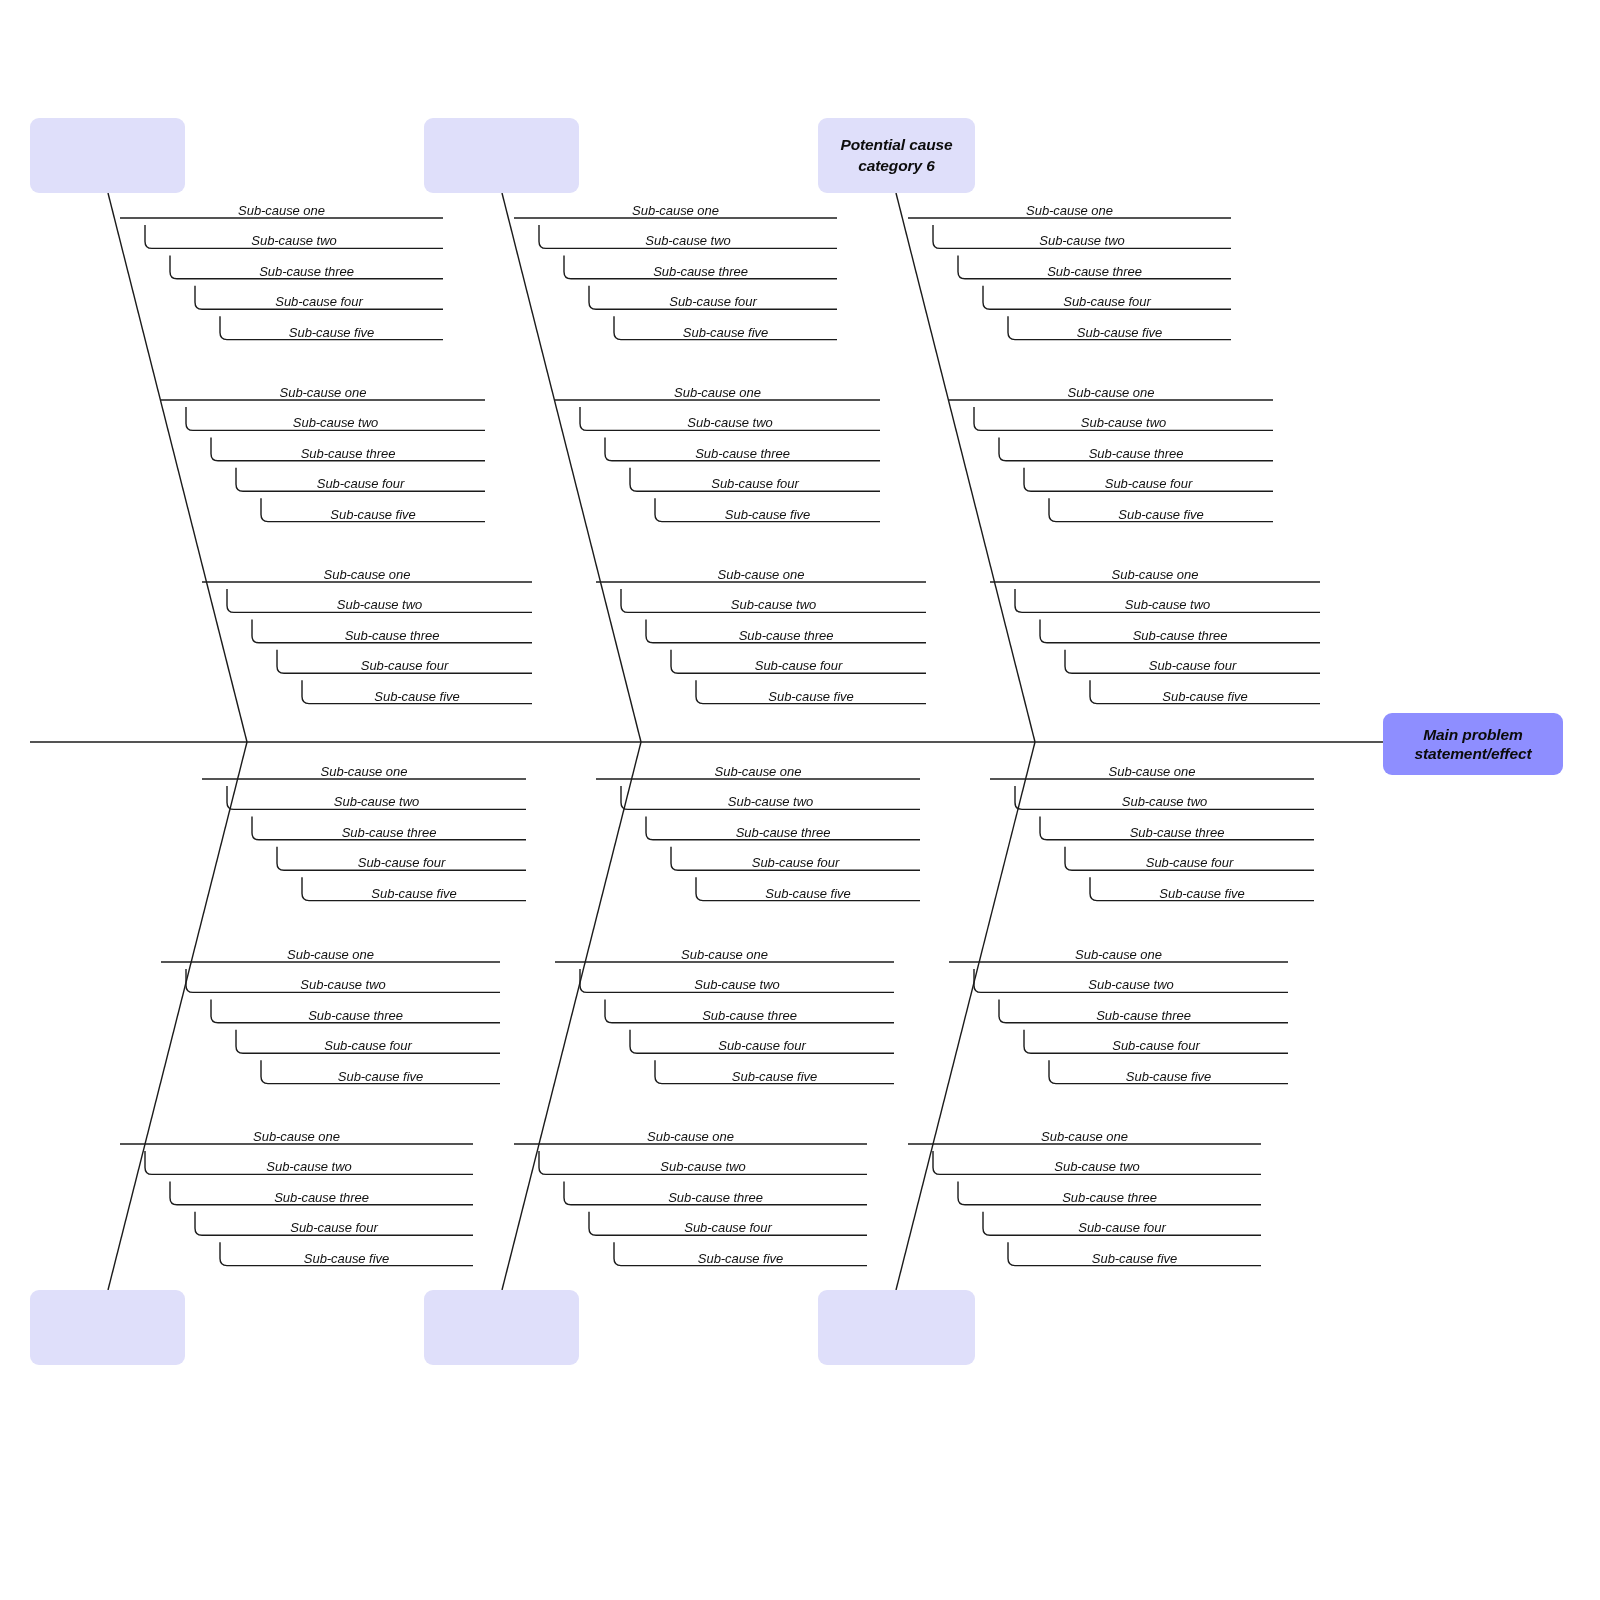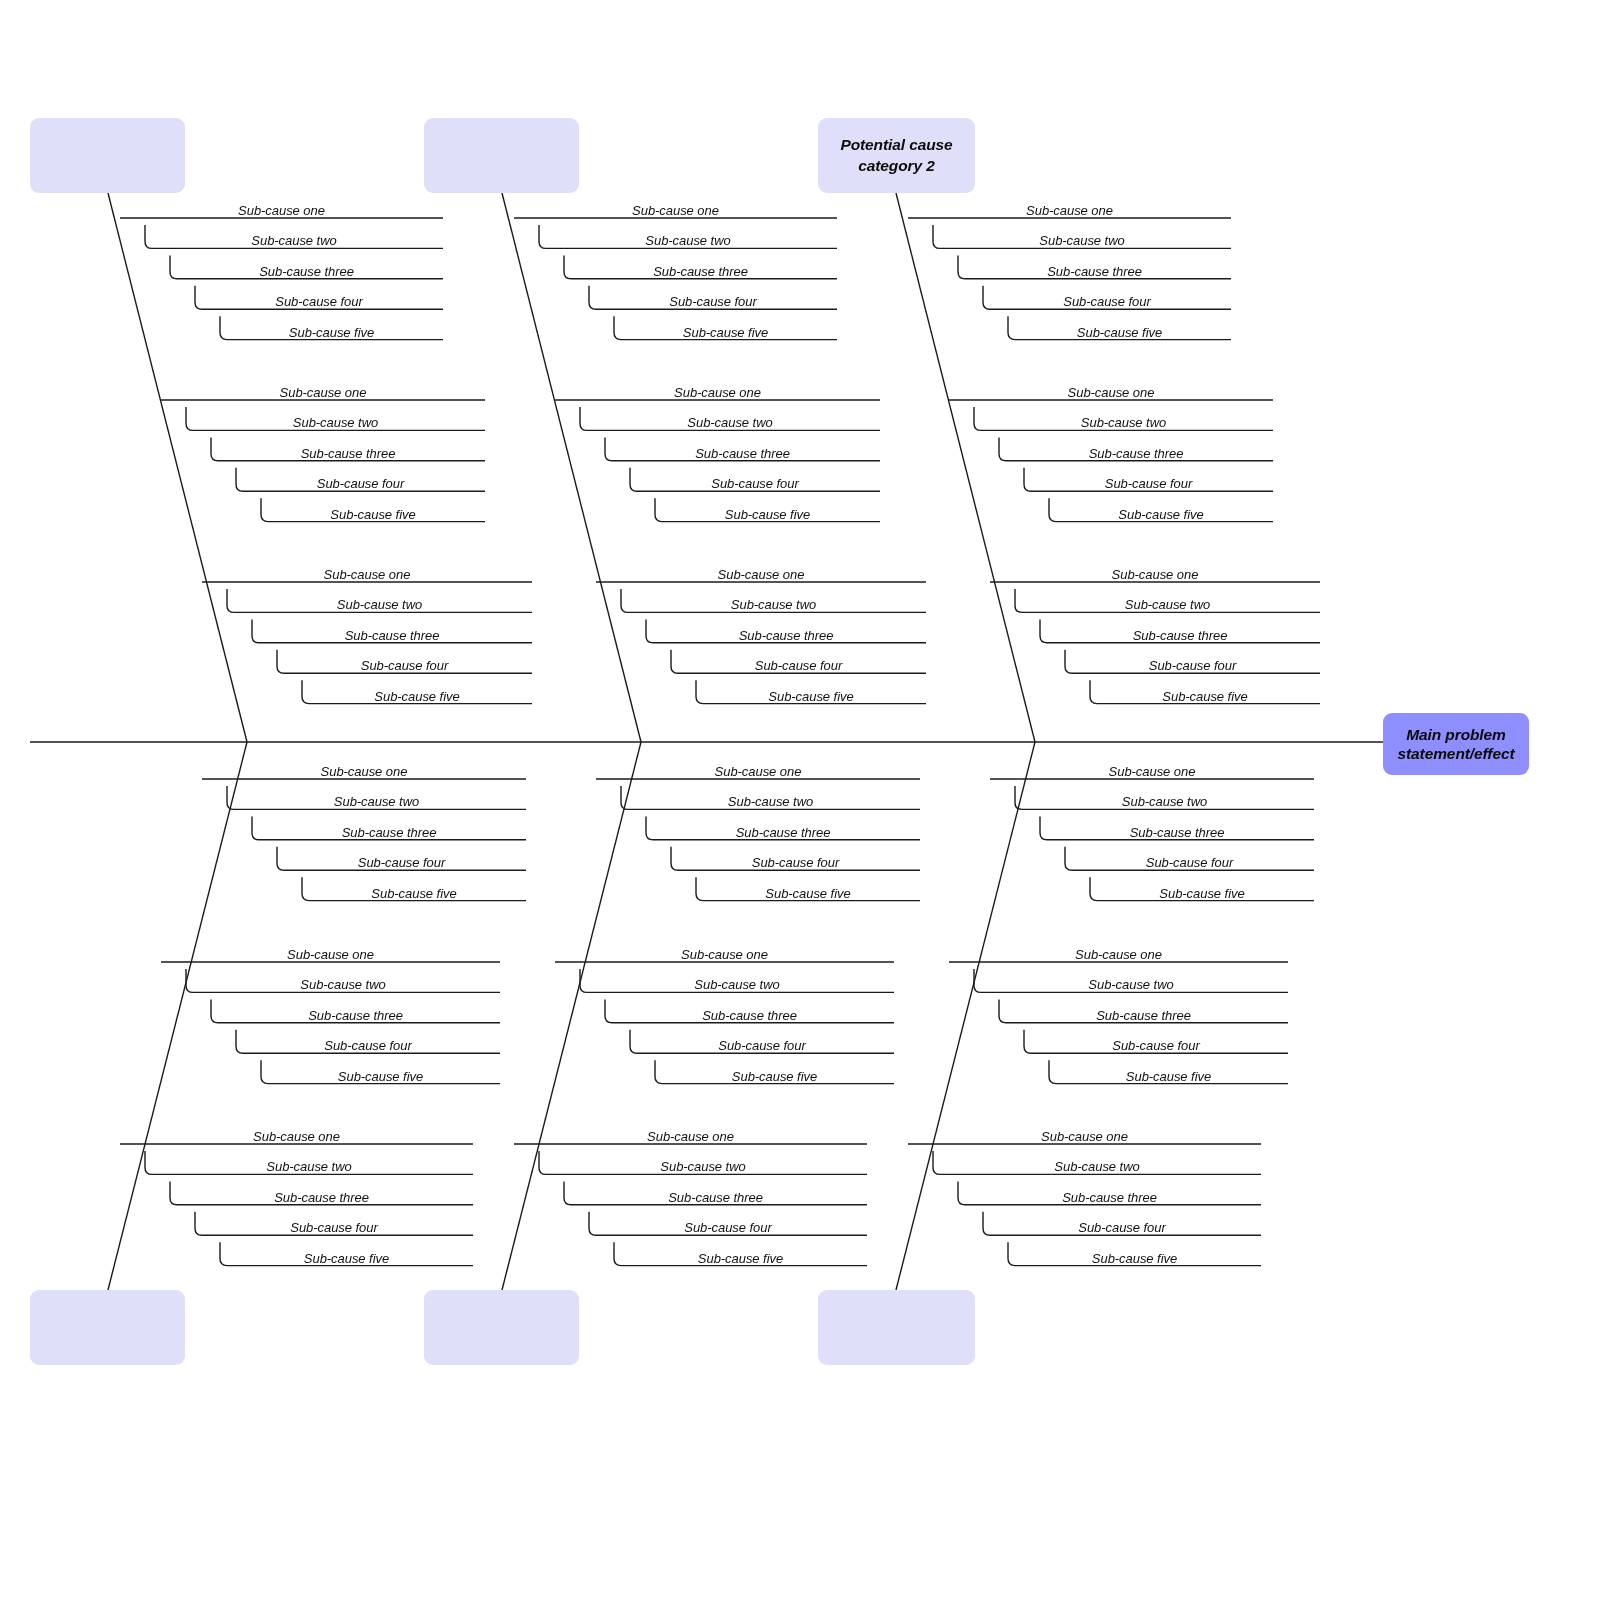--- a/index.html
+++ b/index.html
@@ -194,27 +194,27 @@
         <path d="M 933 1151 L 933 1167.4 Q 933 1174.4 940 1174.4 L 1261 1174.4" class="stroke"></path>
         <path d="M 958 1181.3999999999999 L 958 1197.8 Q 958 1204.8 965 1204.8 L 1261 1204.8" class="stroke"></path>
         <path d="M 983 1211.8 L 983 1228.2 Q 983 1235.2 990 1235.2 L 1261 1235.2" class="stroke"></path>
         <path d="M 1008 1242.1999999999998 L 1008 1258.6 Q 1008 1265.6 1015 1265.6 L 1261 1265.6" class="stroke"></path>
       </g>
   </svg>
 
   <div id="category-boxes">
       <div class="cat-box empty" style="left: 30px; top: 118px; width: 155px; height: 75px;"></div>
       <div class="cat-box empty" style="left: 424px; top: 118px; width: 155px; height: 75px;"></div>
-      <div class="cat-box" style="left: 818px; top: 118px; width: 157px; height: 75px;">Potential cause category 2</div>
+      <div class="cat-box" style="left: 818px; top: 118px; width: 157px; height: 75px;">Potential cause category 6</div>
       <div class="cat-box empty" style="left: 30px; top: 1290px; width: 155px; height: 75px;"></div>
       <div class="cat-box empty" style="left: 424px; top: 1290px; width: 155px; height: 75px;"></div>
       <div class="cat-box empty" style="left: 818px; top: 1290px; width: 157px; height: 75px;"></div>
     </div>
 
-  <div class="main-box" id="main-effect-box" style="left: 1383px; top: 713px; width: 146px; height: 62px;">Main problem statement/effect</div>
+  <div class="main-box" id="main-effect-box" style="left: 1383px; top: 713px; width: 180px; height: 62px;">Main problem statement/effect</div>
 
   <div id="subcause-labels">
       <div class="sub-label" style="left: 120px; width: 323px; top: 204px;">Sub-cause one</div>
       <div class="sub-label" style="left: 145px; width: 298px; top: 234.4px;">Sub-cause two</div>
       <div class="sub-label" style="left: 170px; width: 273px; top: 264.8px;">Sub-cause three</div>
       <div class="sub-label" style="left: 195px; width: 248px; top: 295.2px;">Sub-cause four</div>
       <div class="sub-label" style="left: 220px; width: 223px; top: 325.6px;">Sub-cause five</div>
       <div class="sub-label" style="left: 161px; width: 324px; top: 386px;">Sub-cause one</div>
       <div class="sub-label" style="left: 186px; width: 299px; top: 416.4px;">Sub-cause two</div>
       <div class="sub-label" style="left: 211px; width: 274px; top: 446.8px;">Sub-cause three</div>

